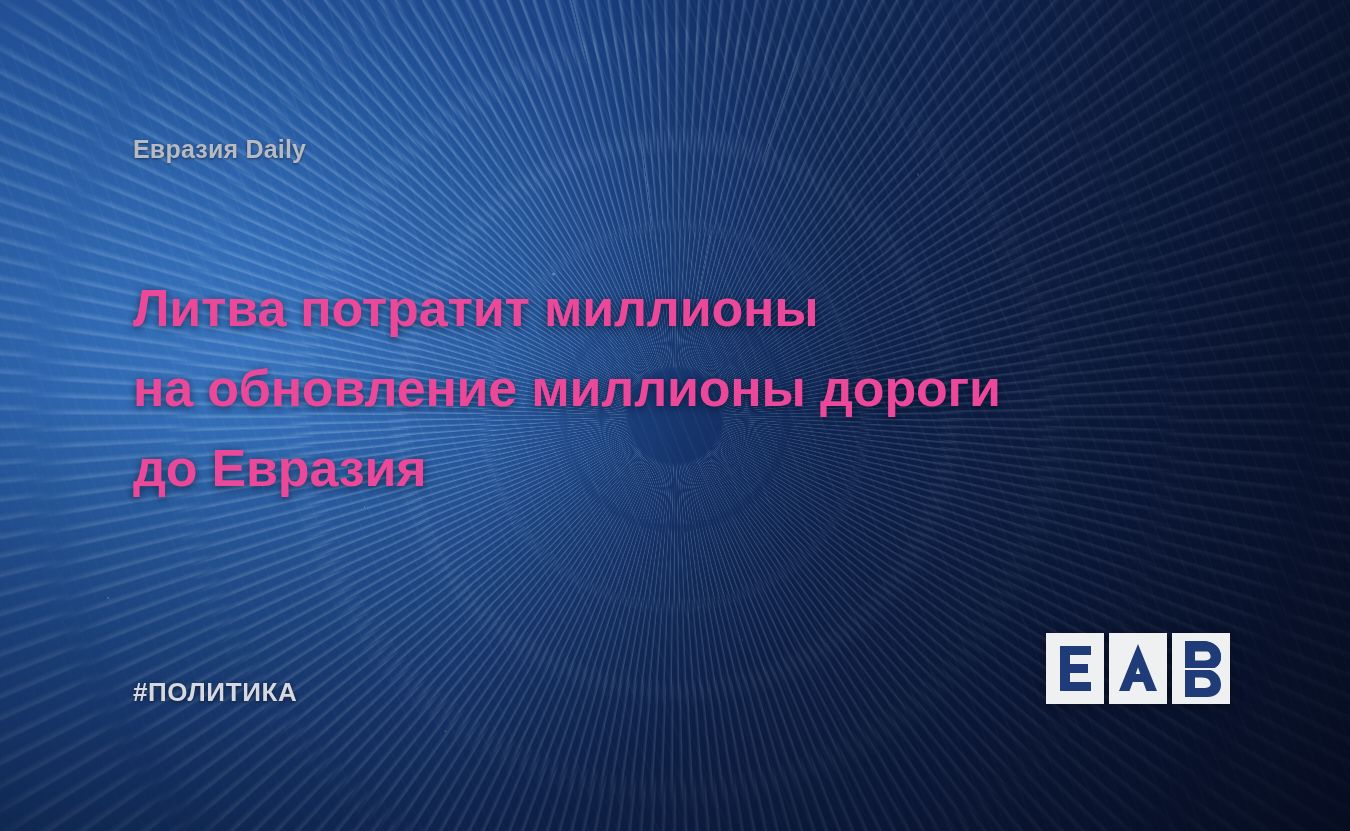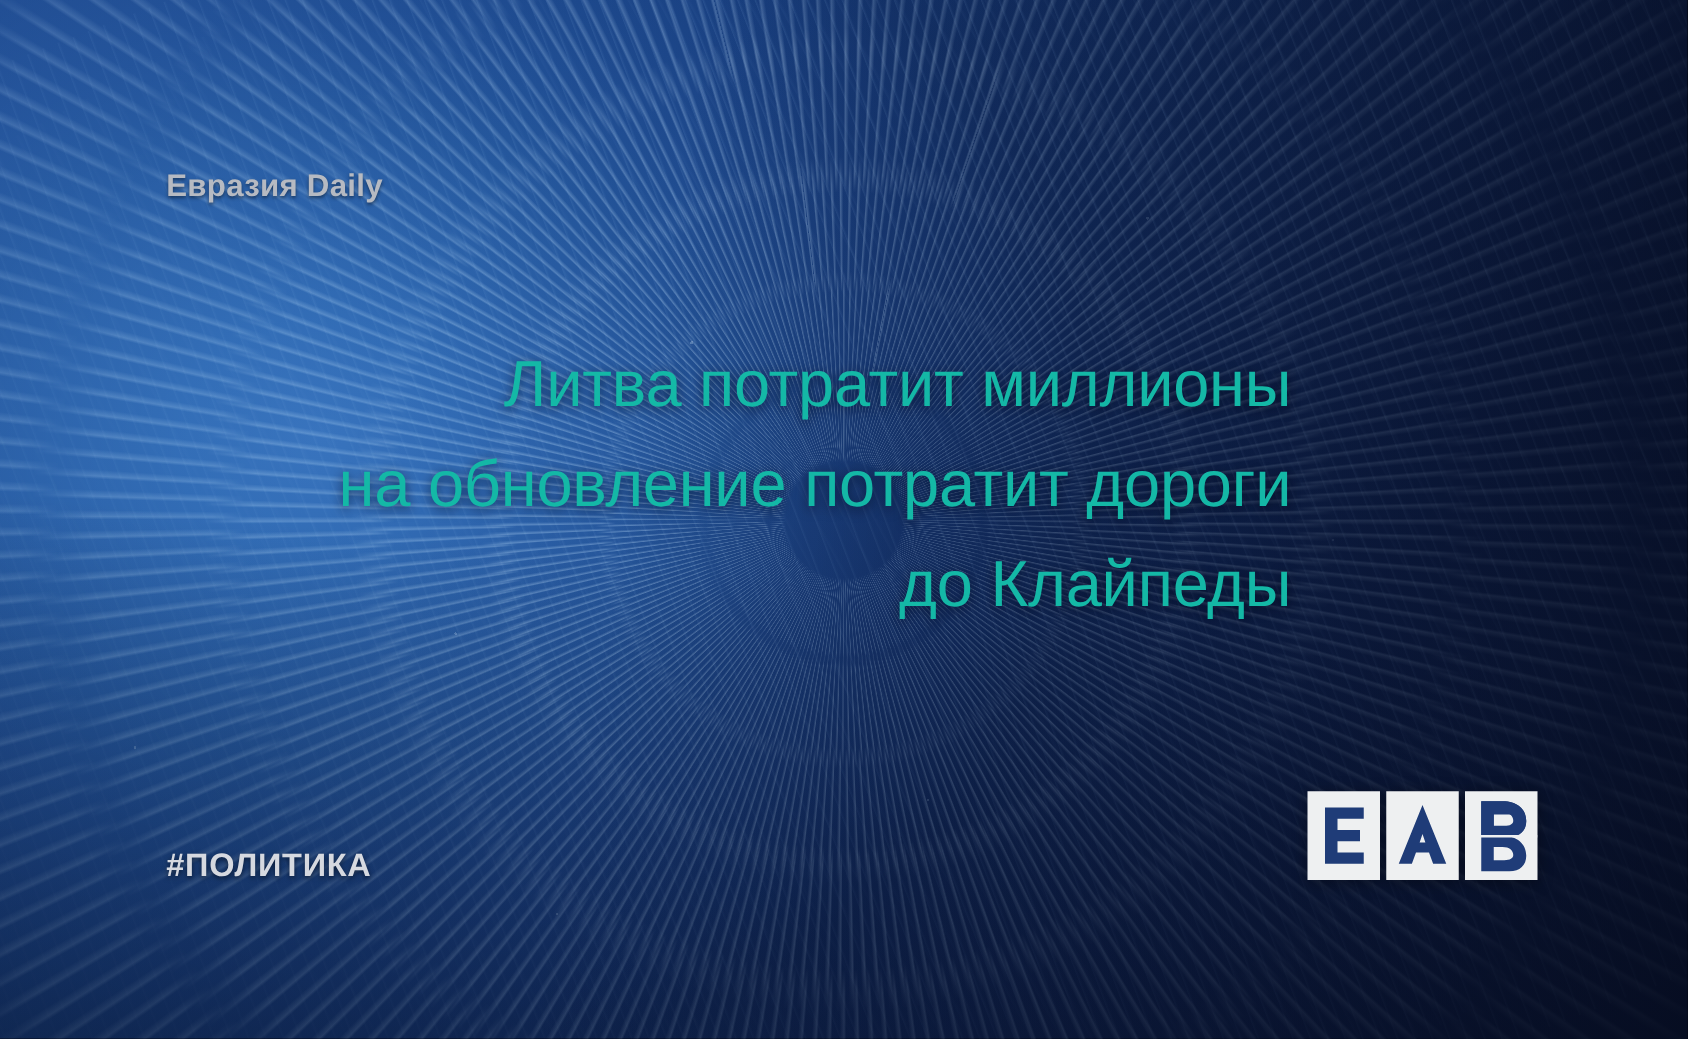--- a/index.html
+++ b/index.html
@@ -157,26 +157,25 @@
     white-space: nowrap;
   }
 
   .headline {
     position: absolute;
     left: 133px;
     top: 268px;
     width: 900px;
     margin: 0;
     font-size: 52px;
-    font-weight: 400;
+    font-weight: 700;
     line-height: 80px;
     letter-spacing: -0.2px;
-    color: #14b8a6;
+    color: #ec4899;
     text-shadow: 0 2px 9px rgba(3,8,24,.58);
-    text-align: right;
   }
   .headline .ln { display: block; white-space: nowrap; }
 
   .rubric {
     position: absolute;
     left: 133px;
     top: 677px;
     font-size: 26px;
     font-weight: 700;
     letter-spacing: .6px;
@@ -236,22 +235,22 @@
   <div class="diag"></div>
   <div class="diag2"></div>
   <div class="bg-vignette"></div>
 
   <div class="content">
 
     <div class="brand">Евразия Daily</div>
 
     <h1 class="headline">
       <span class="ln">Литва потратит миллионы</span>
-      <span class="ln">на обновление потратит дороги</span>
-      <span class="ln">до Клайпеды</span>
+      <span class="ln">на обновление миллионы дороги</span>
+      <span class="ln">до Евразия</span>
     </h1>
 
     <div class="rubric">#ПОЛИТИКА</div>
 
     <div class="logo">
 
       <div class="tile">
         <svg viewBox="0 0 58 71" aria-hidden="true">
           <path d="M14 13 H45 V22 H24 V31 H42 V40 H24 V49 H45 V58 H14 Z" fill="#1f3c78"></path>
         </svg>

